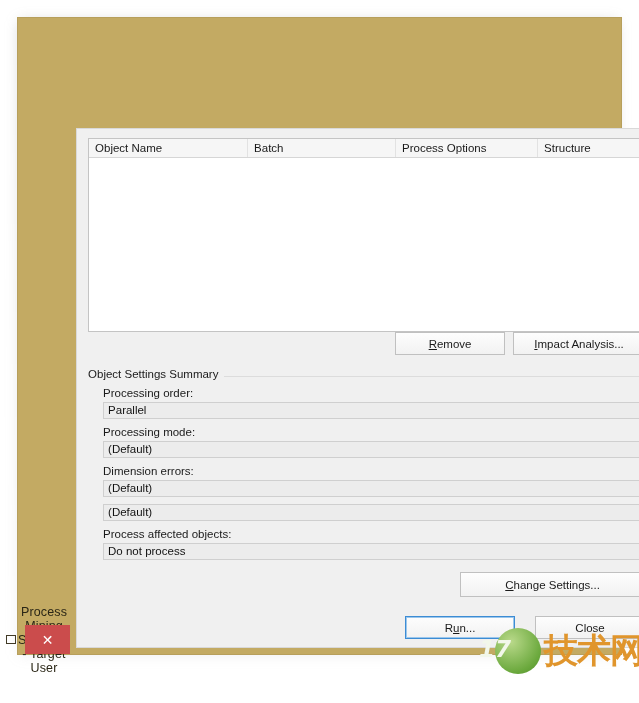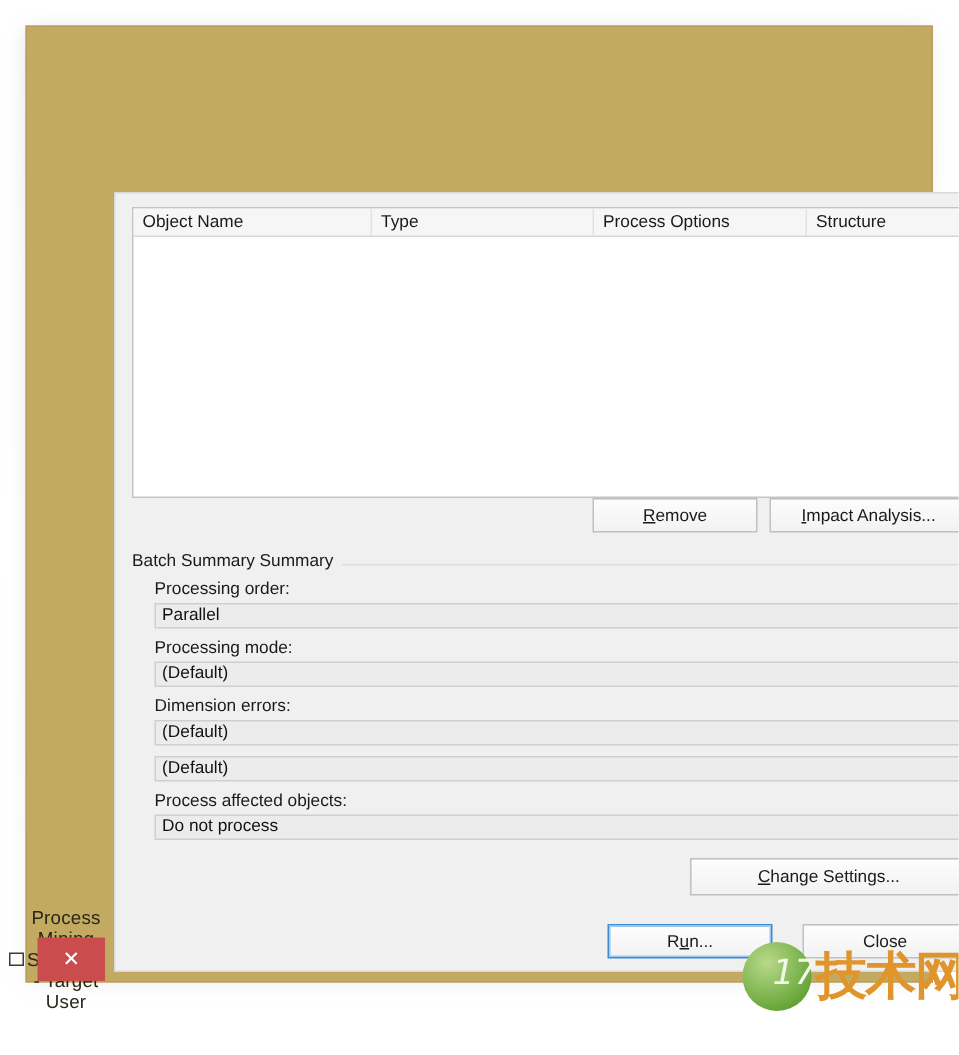--- a/index.html
+++ b/index.html
@@ -312,25 +312,25 @@
     left: 495px;
     top: 628px;
     width: 46px;
     height: 46px;
     border-radius: 50%;
     background: radial-gradient(circle at 35% 30%, #b9d98a, #6aa83c 70%, #4e8a2a);
     pointer-events: none;
   }
   .wm-17 {
     position: absolute;
-    left: 515px;
+    left: 479px;
     top: 636px;
     font-size: 23px;
     color: #f2f7ea;
-    font-weight: normal;
+    font-weight: bold;
     font-style: italic;
     font-family: "DejaVu Sans", sans-serif;
     pointer-events: none;
   }
 </style>
 </head>
 <body>
 
 <div id="root">
 
@@ -362,39 +362,39 @@
         </div>
       </div>
     </div>
 
     <div class="client">
 
 
       <div class="listview">
         <div class="lv-header">
           <div class="hcell c1">Object Name</div>
-          <div class="hcell c2">Type</div>
+          <div class="hcell c2">Batch</div>
           <div class="hcell c3">Process Options</div>
           <div class="hcell c4">Structure</div>
         </div>
 
       </div>
 
       <div class="btnrow">
         <div class="btn wide">
           <span><u>R</u>emove</span>
         </div>
         <div class="btn wide2">
           <span><u>I</u>mpact Analysis...</span>
         </div>
       </div>
 
       <div class="groupbox">
         <div class="gb-line"></div>
-        <div class="gb-title">Batch Summary Summary</div>
+        <div class="gb-title">Object Settings Summary</div>
 
         <div class="gb-body">
 
           <div class="field-label">Processing order:</div>
           <div class="field-box">Parallel</div>
 
           <div class="field-label">Processing mode:</div>
           <div class="field-box">(Default)</div>
 
           <div class="field-label">Dimension errors:</div>

